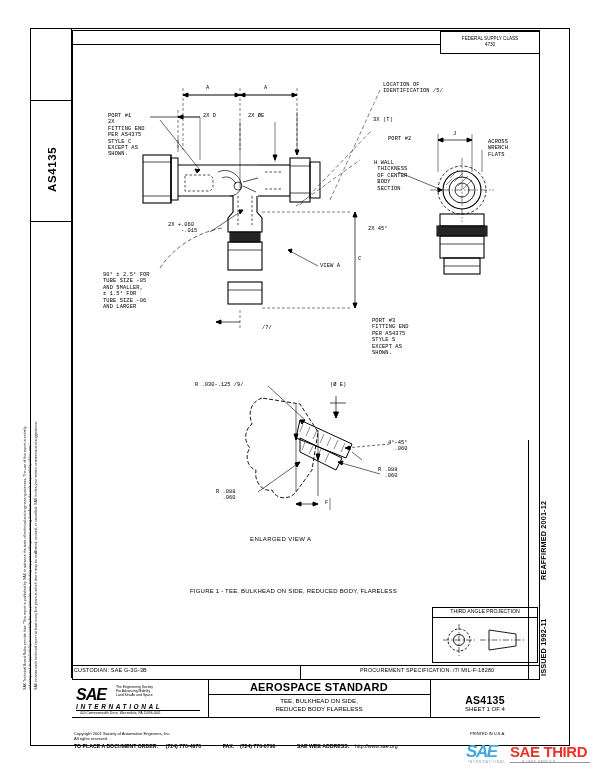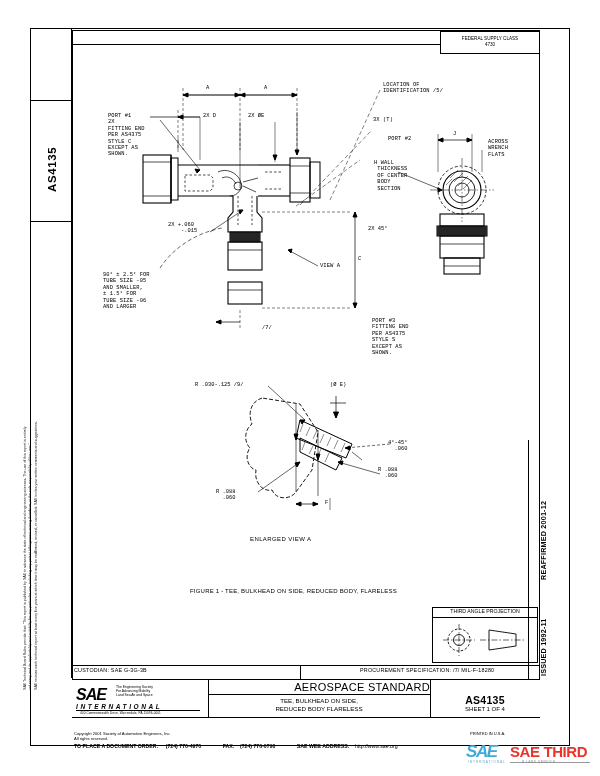--- a/index.html
+++ b/index.html
@@ -50,22 +50,22 @@
       border-bottom:1.3px solid #000;}
   #tb-custodian{left:74px;top:667px;font-size:5.4px;letter-spacing:.2px;}
   #tb-divider{left:300px;top:665px;width:1.3px;height:15px;}
   #tb-proc{left:360px;top:667px;font-size:5.4px;letter-spacing:.2px;}
 
   #tb2{left:72px;top:680px;width:468px;height:38px;border-bottom:1.3px solid #000;}
   #tb2-v1{left:208px;top:680px;width:1.3px;height:38px;}
   #tb2-v2{left:430px;top:680px;width:1.3px;height:38px;}
   #tb2-hr{left:208px;top:694px;width:222px;height:1.3px;}
 
-  #as-title{left:208px;top:681px;width:222px;text-align:right;
-            font-size:11px;font-weight:normal;letter-spacing:.3px;}
+  #as-title{left:208px;top:681px;width:222px;text-align:center;
+            font-size:11px;font-weight:bold;letter-spacing:.3px;}
   #as-sub{left:208px;top:697px;width:222px;text-align:center;
           font-size:6.2px;line-height:8px;}
   #as-num{left:430px;top:694px;width:110px;text-align:center;
           font-size:10.5px;font-weight:bold;letter-spacing:.3px;}
   #as-sheet{left:430px;top:706px;width:110px;text-align:center;font-size:6px;}
 
   
   #sae-logo-box{left:76px;top:684px;width:126px;height:32px;}
   #sae-mark{position:absolute;left:0;top:2px;font-size:16px;font-weight:bold;
             font-style:italic;letter-spacing:-1px;}

